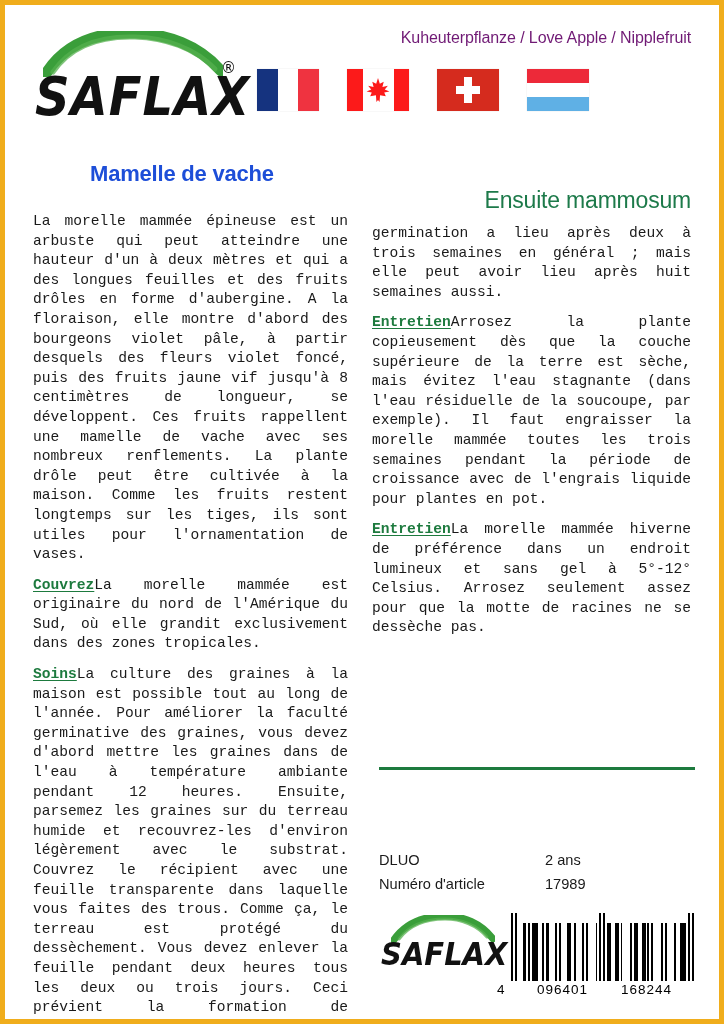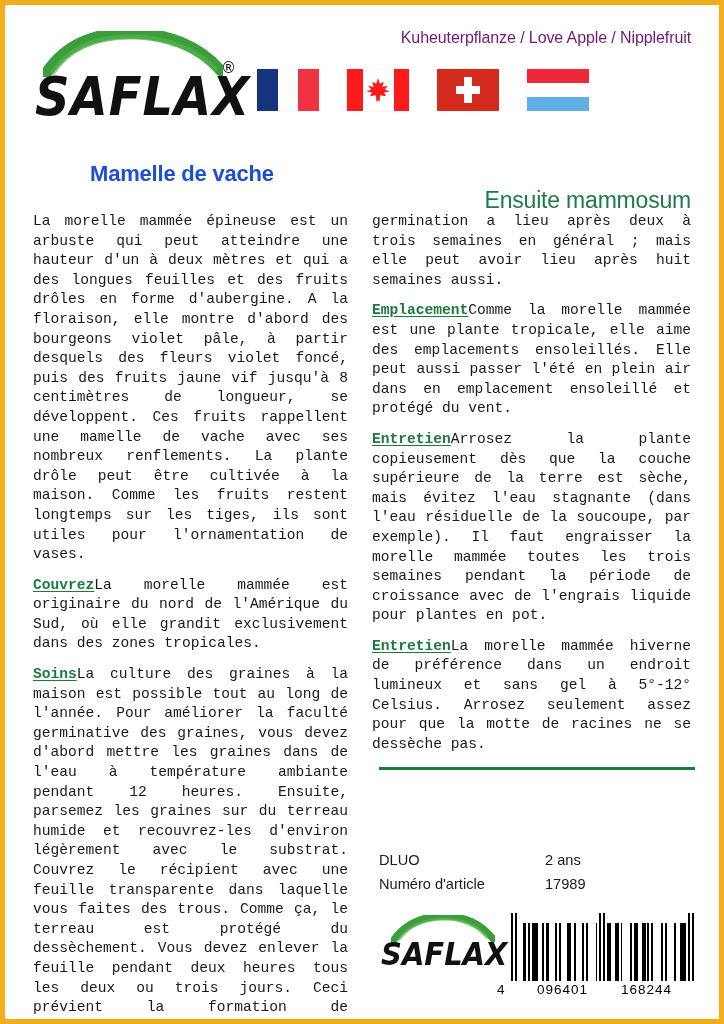--- a/index.html
+++ b/index.html
@@ -154,20 +154,21 @@
     gap: 0;
   }
   .col {
     width: 50%;
     padding: 0 14px 0 28px;
     font-family: Liberation Mono, monospace;
   }
   .col.right {
     padding: 0 28px 0 10px;
     position: relative;
+    margin-top: 12px;
   }
 
   p.body {
     margin: 0 0 11px 0;
     font-size: 14.6px;
     line-height: 19.6px;
     color: #1a1a1a;
     text-align: justify;
     text-justify: inter-word;
     hyphens: manual;
@@ -314,21 +315,20 @@
       <p class="body">La morelle mammée épineuse est un arbuste qui peut atteindre une hauteur d'un à deux mètres et qui a des longues feuilles et des fruits drôles en forme d'aubergine. A la floraison, elle montre d'abord des bourgeons violet pâle, à partir desquels des fleurs violet foncé, puis des fruits jaune vif jusqu'à 8 centimètres de longueur, se développent. Ces fruits rappellent une mamelle de vache avec ses nombreux renflements. La plante drôle peut être cultivée à la maison. Comme les fruits restent longtemps sur les tiges, ils sont utiles pour l'ornamentation de vases.</p>
 
       <p class="body"><span class="sec-head">Couvrez</span><span>La morelle mammée est originaire du nord de l'Amérique du Sud, où elle grandit exclusivement dans des zones tropicales.</span></p>
 
       <p class="body"><span class="sec-head">Soins</span><span>La culture des graines à la maison est possible tout au long de l'année. Pour améliorer la faculté germinative des graines, vous devez d'abord mettre les graines dans de l'eau à température ambiante pendant 12 heures. Ensuite, parsemez les graines sur du terreau humide et recouvrez-les d'environ légèrement avec le substrat. Couvrez le récipient avec une feuille transparente dans laquelle vous faites des trous. Comme ça, le terreau est protégé du dessèchement. Vous devez enlever la feuille pendant deux heures tous les deux ou trois jours. Ceci prévient la formation de moisissures dans le terreau. Mettez le récipient dans un endroit lumineux et chaud à 25° Celsius et gardez le terreau humide, mais pas mouillé. La</span></p>
     </div>
 
     <div class="col right">
       <p class="body">germination a lieu après deux à trois semaines en général ; mais elle peut avoir lieu après huit semaines aussi.</p>
 
-      <p class="body"><span class="sec-head">Emplacement</span><span>Comme la morelle mammée est une plante tropicale, elle aime des emplacements ensoleillés. Elle peut aussi passer l'été en plein air dans en emplacement ensoleillé et protégé du vent.</span></p>
 
       <p class="body"><span class="sec-head">Entretien</span><span>Arrosez la plante copieusement dès que la couche supérieure de la terre est sèche, mais évitez l'eau stagnante (dans l'eau résiduelle de la soucoupe, par exemple). Il faut engraisser la morelle mammée toutes les trois semaines pendant la période de croissance avec de l'engrais liquide pour plantes en pot.</span></p>
 
       <p class="body"><span class="sec-head">Entretien</span><span>La morelle mammée hiverne de préférence dans un endroit lumineux et sans gel à 5°-12° Celsius. Arrosez seulement assez pour que la motte de racines ne se dessèche pas.</span></p>
     </div>
   </div>
 
   <div class="footer">
     <div class="rule"></div>
     <div class="meta">

